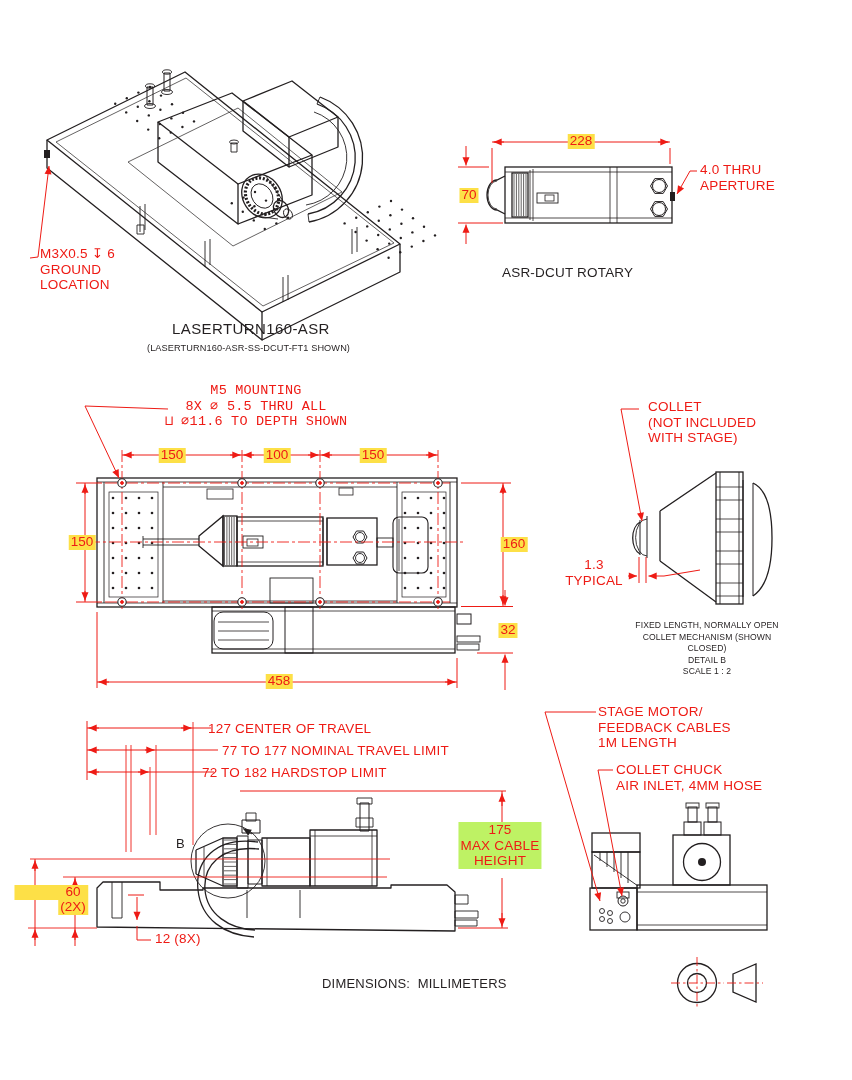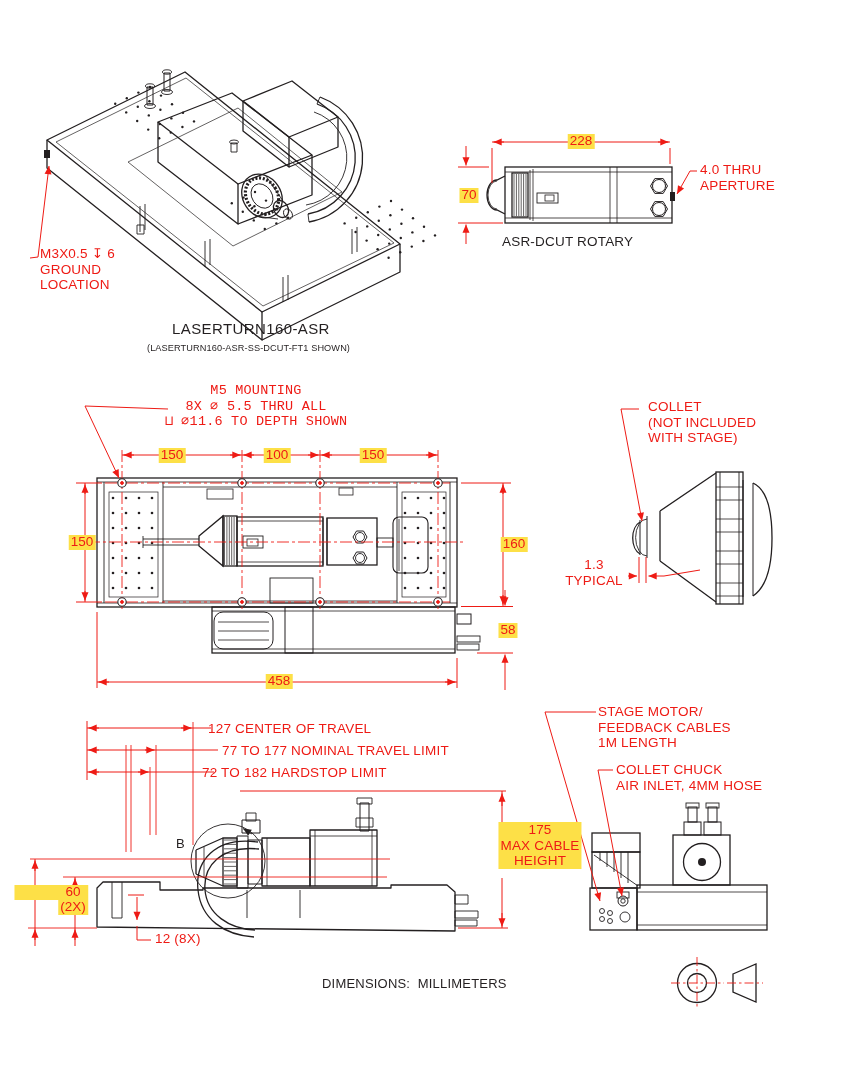--- a/index.html
+++ b/index.html
@@ -13,21 +13,21 @@
     position:absolute; white-space:pre-line; color:var(--ink);
     font-size:13.5px; line-height:1.16; letter-spacing:0.2px;
   }
   .red { color:var(--red); }
   .ctr { text-align:center; transform:translateX(-50%); }
   .dim {
     position:absolute; color:var(--red); background:#fde047; padding:0 2px;
     font-size:13.5px; line-height:1.1; transform:translateX(-50%);
     white-space:pre-line; text-align:center;
   }
-  .bg { background:#fde047; padding:0 2px;margin-left:40px; }
+  .bg { background:#bef264; padding:0 2px; }
   .pre { white-space:pre; }
   .fs15 { font-size:15px; letter-spacing:0.4px; }
   .fs9 { font-size:9.2px; letter-spacing:0.1px; }
   .fs8 { font-size:8.6px; line-height:1.35; letter-spacing:0.1px; }
   .fs13 { font-size:13px; }
 </style>
 </head>
 <body>
 
 <div id="stage">
@@ -479,38 +479,42 @@
 <div class="t red" style="left:40px; top:246px;">M3X0.5 ↧ 6
 GROUND
 LOCATION</div>
 <div class="t fs15" style="left:172px; top:320px;">LASERTURN160-ASR</div>
 <div class="t fs9" style="left:147px; top:343px;">(LASERTURN160-ASR-SS-DCUT-FT1 SHOWN)</div>
 
 <div class="dim" style="left:581px; top:134px;">228</div>
 <div class="dim" style="left:469px; top:188px;">70</div>
 <div class="t red" style="left:700px; top:162px;">4.0 THRU
 APERTURE</div>
-<div class="t" style="left:502px; top:234px;">ASR-DCUT ROTARY</div>
+<div class="t" style="left:502px; top:265px;">ASR-DCUT ROTARY</div>
 
 <div class="t red ctr" style="left:256px; top:383px;font-family:Liberation Mono, monospace;">M5 MOUNTING
 8X ⌀ 5.5 THRU ALL
 ⊔ ⌀11.6 TO DEPTH SHOWN</div>
 <div class="dim" style="left:172px; top:448px;">150</div>
 <div class="dim" style="left:277px; top:448px;">100</div>
 <div class="dim" style="left:373px; top:448px;">150</div>
 <div class="dim" style="left:82px; top:535px;">150</div>
 <div class="dim" style="left:514px; top:537px;">160</div>
-<div class="dim" style="left:508px; top:623px;">58</div>
+<div class="dim" style="left:508px; top:623px;">32</div>
 <div class="dim" style="left:279px; top:674px;">458</div>
 
 <div class="t red" style="left:648px; top:399px;">COLLET
 (NOT INCLUDED
 WITH STAGE)</div>
 <div class="t red ctr" style="left:594px; top:557px;">1.3
 TYPICAL</div>
+<div class="t ctr fs8" style="left:707px; top:620px;">FIXED LENGTH, NORMALLY OPEN
+COLLET MECHANISM (SHOWN CLOSED)
+DETAIL B
+SCALE 1 : 2</div>
 
 <div class="t red" style="left:208px; top:721px;">127 CENTER OF TRAVEL</div>
 <div class="t red" style="left:222px; top:743px;">77 TO 177 NOMINAL TRAVEL LIMIT</div>
 <div class="t red" style="left:202px; top:765px;">72 TO 182 HARDSTOP LIMIT</div>
 <div class="t red ctr bg" style="left:500px; top:822px;">175
 MAX CABLE
 HEIGHT</div>
 <div class="t fs13" style="left:176px; top:836px;">B</div>
 <div class="dim" style="left:45px; top:885px;padding-left:44px;">87</div>
 <div class="dim" style="left:73px; top:885px;">60

